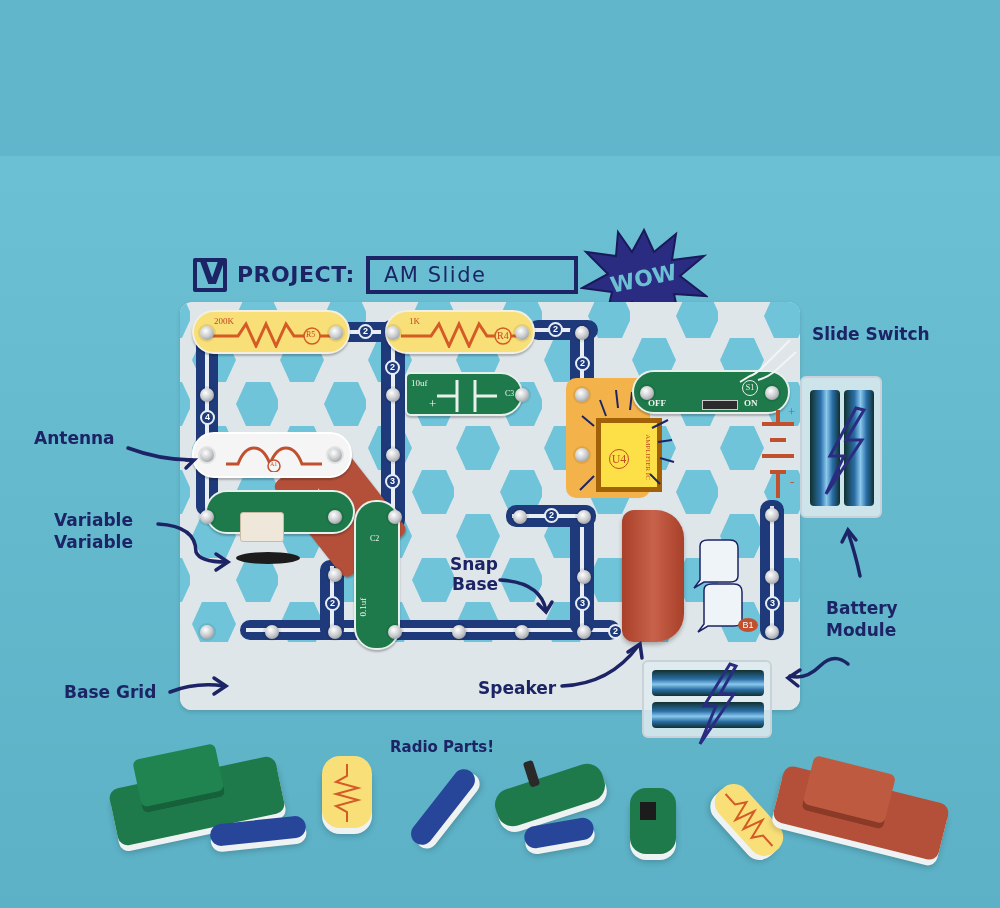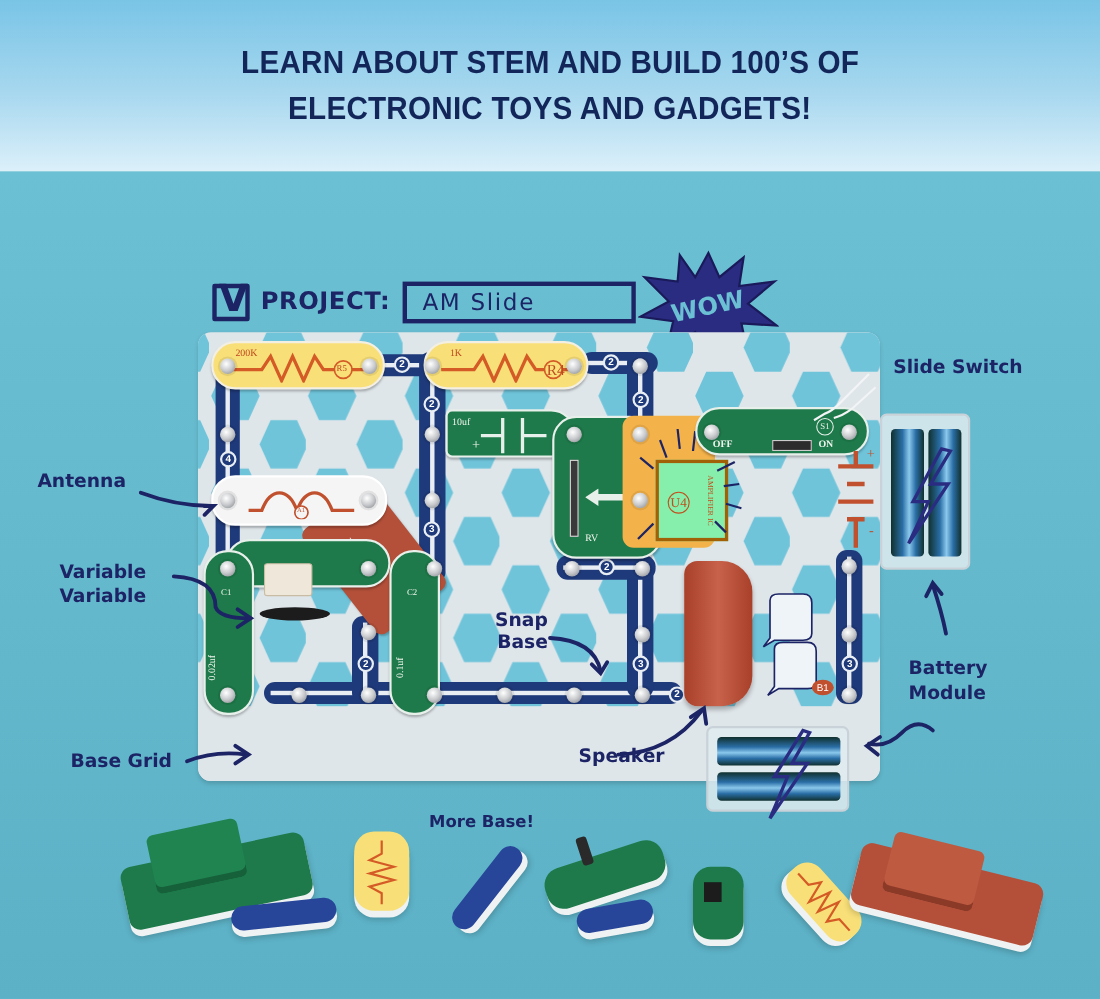--- a/index.html
+++ b/index.html
@@ -41,37 +41,33 @@
   .white { background: #f4f5f4; border: 2px solid #ffffff; }
   .red { background: #b4503a; }
   .wire { position: absolute; background: #1f3a7a; border-radius: 10px; }
   .wire::after { content: ""; position: absolute; left: 6px; right: 6px; top: 50%; height: 4px; margin-top: -2px; background: #e8eef4; }
   .wire.v::after { left: 50%; right: auto; top: 6px; bottom: 6px; width: 4px; height: auto; margin-left: -2px; margin-top: 0; }
   .snap { position: absolute; width: 14px; height: 14px; border-radius: 50%;
     background: radial-gradient(circle at 40% 35%, #ffffff 0%, #c7c9cc 50%, #7d8187 100%); box-shadow: 0 0 0 2px rgba(0,0,0,0.08); }
   .num { position: absolute; width: 15px; height: 15px; border-radius: 50%; background: #1f3a7a; border: 2px solid #e8eef4;
     color: #fff; font-size: 9px; font-weight: 700; text-align: center; line-height: 11px; font-family: "Liberation Sans", sans-serif; }
   .tiny { position: absolute; font-size: 9px; color: #f2f5ef; font-family: "Liberation Serif", serif; }
-  .chip { position: absolute; background: #86efac; border: 3px solid #a16207; }
+  .chip { position: absolute; background: #fde047; border: 5px solid #a16207; }
   .battery-case { position: absolute; background: rgba(225,235,240,0.85); border: 2px solid #c8d2d8; border-radius: 6px; }
   .cell { position: absolute; border-radius: 4px; background: linear-gradient(90deg, #10302e 0%, #2a6ea6 35%, #8ac8ec 55%, #2a6ea6 75%, #10302e 100%); }
   .cell-h { position: absolute; border-radius: 4px; background: linear-gradient(180deg, #10302e 0%, #2a6ea6 35%, #8ac8ec 55%, #2a6ea6 75%, #10302e 100%); }
 
   
   .loose { position: absolute; box-shadow: 0 6px 0 #eef2f2, 0 8px 6px rgba(0,0,0,0.2); }
 </style>
 </head>
 <body>
 
 <div class="page">
 
-  <div class="banner">
-    <div class="banner-line">LEARN ABOUT STEM AND BUILD 100’S OF</div>
-    <div class="banner-line">ELECTRONIC TOYS AND GADGETS!</div>
-  </div>
 
   <div class="stage"></div>
 
   <div class="proj-check">
       <span class="v">V</span>
     </div>
   <div class="hand proj-label">PROJECT:</div>
   <div class="proj-box">
     <span>AM Slide</span>
   </div>
@@ -129,42 +125,35 @@
     <span class="tiny" style="left:20px;top:4px;color:#c04a20;">200K</span>
     <span class="tiny" style="left:112px;top:18px;color:#c04a20;font-size:8px;">R5</span>
   </div>
 
   <div class="part yellow" style="left:385px;top:310px;width:150px;height:44px;">
     <svg style="position:absolute;left:14px;top:8px;" width="124" height="28" viewBox="0 0 124 28">
       <polyline points="0,16 30,16 38,4 48,26 58,4 68,26 78,4 86,16 124,16" fill="none" stroke="#d45a26" stroke-width="3"></polyline>
       <circle cx="102" cy="16" r="8" fill="#f8df78" stroke="#d45a26" stroke-width="1.5"></circle>
     </svg>
     <span class="tiny" style="left:22px;top:4px;color:#c04a20;">1K</span>
-    <span class="tiny" style="left:110px;top:18px;color:#c04a20;font-size:14px;">R4</span>
+    <span class="tiny" style="left:110px;top:18px;color:#c04a20;font-size:10px;">R4</span>
   </div>
 
   <div class="part green" style="left:405px;top:372px;width:118px;height:44px;border-radius:6px 22px 22px 6px;">
     <span class="tiny" style="left:4px;top:4px;">10uf</span>
     <span class="tiny" style="left:22px;top:22px;font-size:13px;">+</span>
     <svg style="position:absolute;left:30px;top:4px;" width="60" height="36">
       <line x1="0" y1="18" x2="20" y2="18" stroke="#e7f0ea" stroke-width="3"></line>
         <line x1="20" y1="2" x2="20" y2="34" stroke="#e7f0ea" stroke-width="3"></line>
       <line x1="38" y1="2" x2="38" y2="34" stroke="#e7f0ea" stroke-width="3"></line>
         <line x1="38" y1="18" x2="60" y2="18" stroke="#e7f0ea" stroke-width="3"></line>
     </svg>
     <span class="tiny" style="left:98px;top:15px;font-size:8px;">C3</span>
   </div>
 
-  <div class="part green" style="left:502px;top:378px;width:100px;height:130px;border-radius:22px 30px 22px 22px;">
-    <div style="position:absolute;left:14px;top:38px;width:8px;height:70px;background:#3a3a3a;border:1px solid #ddd;"></div>
-    <svg style="position:absolute;left:28px;top:64px;" width="50" height="16">
-        <polygon points="0,8 12,0 12,5 50,5 50,11 12,11 12,16" fill="#e7f0ea"></polygon>
-      </svg>
-    <span class="tiny" style="left:28px;top:104px;">RV</span>
-  </div>
 
   <div class="chip" style="left:566px;top:378px;width:84px;height:120px;background:#f4b24a;border:none;border-radius:10px;"></div>
   <div class="chip" style="left:596px;top:418px;width:66px;height:74px;">
     <span class="tiny" style="left:8px;top:26px;color:#c0501e;font-size:12px;border:1.5px solid #c0501e;border-radius:50%;width:20px;height:20px;text-align:center;line-height:18px;">U4</span>
     <span class="tiny" style="left:24px;top:30px;color:#c0501e;font-size:7px;transform:rotate(90deg);white-space:nowrap;">AMPLIFIER IC</span>
   </div>
   <svg class="arrow" style="left:560px;top:380px;" width="140" height="130">
     <g stroke="#1c2466" stroke-width="2">
       <line x1="40" y1="20" x2="46" y2="36"></line>
         <line x1="56" y1="10" x2="58" y2="28"></line>
@@ -215,24 +204,20 @@
     <svg style="position:absolute;left:30px;top:8px;" width="100" height="30">
       <path d="M2,22 L14,22 Q20,6 30,6 Q40,6 46,22 Q52,6 62,6 Q72,6 78,22 L98,22" fill="none" stroke="#c0502e" stroke-width="3"></path>
       <circle cx="50" cy="24" r="6" fill="#f4f5f4" stroke="#c0502e" stroke-width="1.5"></circle>
     </svg>
     <span class="tiny" style="left:76px;top:27px;color:#c0502e;font-size:6px;">A1</span>
   </div>
 
   <div class="part green" style="left:205px;top:490px;width:150px;height:44px;"></div>
   <div style="position:absolute;left:240px;top:512px;width:44px;height:30px;background:#efe8da;border-radius:3px;border:1px solid #c9bca4;"></div>
   <div style="position:absolute;left:236px;top:552px;width:64px;height:12px;background:#1c1c1c;border-radius:50%;"></div>
-  <div class="part green" style="left:185px;top:500px;width:46px;height:150px;">
-    <span class="tiny" style="left:-6px;top:100px;transform:rotate(-90deg);">0.02uf</span>
-    <span class="tiny" style="left:14px;top:32px;font-size:8px;">C1</span>
-  </div>
   <div class="part green" style="left:354px;top:500px;width:46px;height:150px;">
     <span class="tiny" style="left:-2px;top:100px;transform:rotate(-90deg);">0.1uf</span>
     <span class="tiny" style="left:14px;top:32px;font-size:8px;">C2</span>
   </div>
 
   <div style="position:absolute;left:622px;top:510px;width:62px;height:132px;border-radius:12px 28px 28px 12px;background:linear-gradient(90deg,#a8402a,#c9624a,#a8402a);box-shadow:0 3px 4px rgba(0,0,0,0.25);"></div>
   <svg class="arrow" style="left:690px;top:540px;" width="70" height="100">
     <path d="M10,6 Q10,0 18,0 L40,0 Q48,0 48,8 L48,36 Q48,42 40,42 L14,42 L4,48 L10,40 Z" fill="#eef4f8" stroke="#1c2466" stroke-width="1.5"></path>
     <path d="M14,50 Q14,44 22,44 L44,44 Q52,44 52,52 L52,80 Q52,86 44,86 L18,86 L8,92 L14,84 Z" fill="#eef4f8" stroke="#1c2466" stroke-width="1.5"></path>
   </svg>
@@ -278,25 +263,25 @@
   <div class="snap" style="left:515px;top:625px;"></div>
   <div class="snap" style="left:577px;top:625px;"></div>
   <div class="snap" style="left:765px;top:625px;"></div>
 
   <div class="hand callout" style="left:34px;top:428px;">Antenna</div>
   <div class="hand callout" style="left:54px;top:510px;">Variable</div>
   <div class="hand callout" style="left:54px;top:532px;">Variable</div>
   <div class="hand callout" style="left:64px;top:682px;">Base Grid</div>
   <div class="hand callout" style="left:450px;top:554px;">Snap</div>
   <div class="hand callout" style="left:452px;top:574px;">Base</div>
-  <div class="hand callout" style="left:478px;top:678px;margin-left:48px;">Speaker</div>
+  <div class="hand callout" style="left:478px;top:678px;">Speaker</div>
   <div class="hand callout" style="left:812px;top:324px;">Slide Switch</div>
   <div class="hand callout" style="left:826px;top:598px;">Battery</div>
   <div class="hand callout" style="left:826px;top:620px;">Module</div>
-  <div class="hand callout" style="left:390px;top:738px;font-size:15px;">More Base!</div>
+  <div class="hand callout" style="left:390px;top:738px;font-size:15px;">Radio Parts!</div>
 
   <svg class="arrow" style="left:0;top:0;" width="1000" height="908">
     <g fill="none" stroke="#1c2466" stroke-width="3.5" stroke-linecap="round">
       <path d="M128,448 Q160,460 192,460"></path>
       <path d="M186,460 L194,460 L186,468"></path>
       <path d="M158,524 Q196,526 196,552 Q200,562 226,562"></path>
       <path d="M216,554 L228,562 L216,570"></path>
       <path d="M170,692 Q196,682 224,686"></path>
       <path d="M214,678 L226,686 L214,694"></path>
       <path d="M500,580 Q540,582 546,610"></path>

